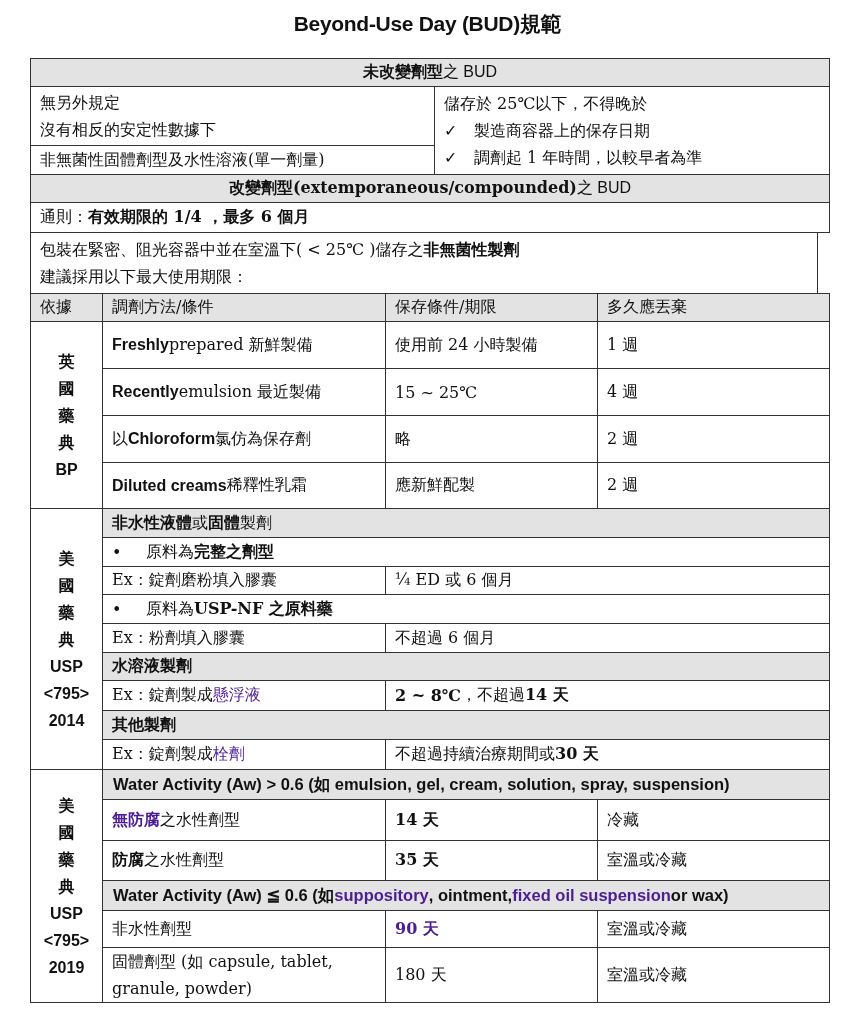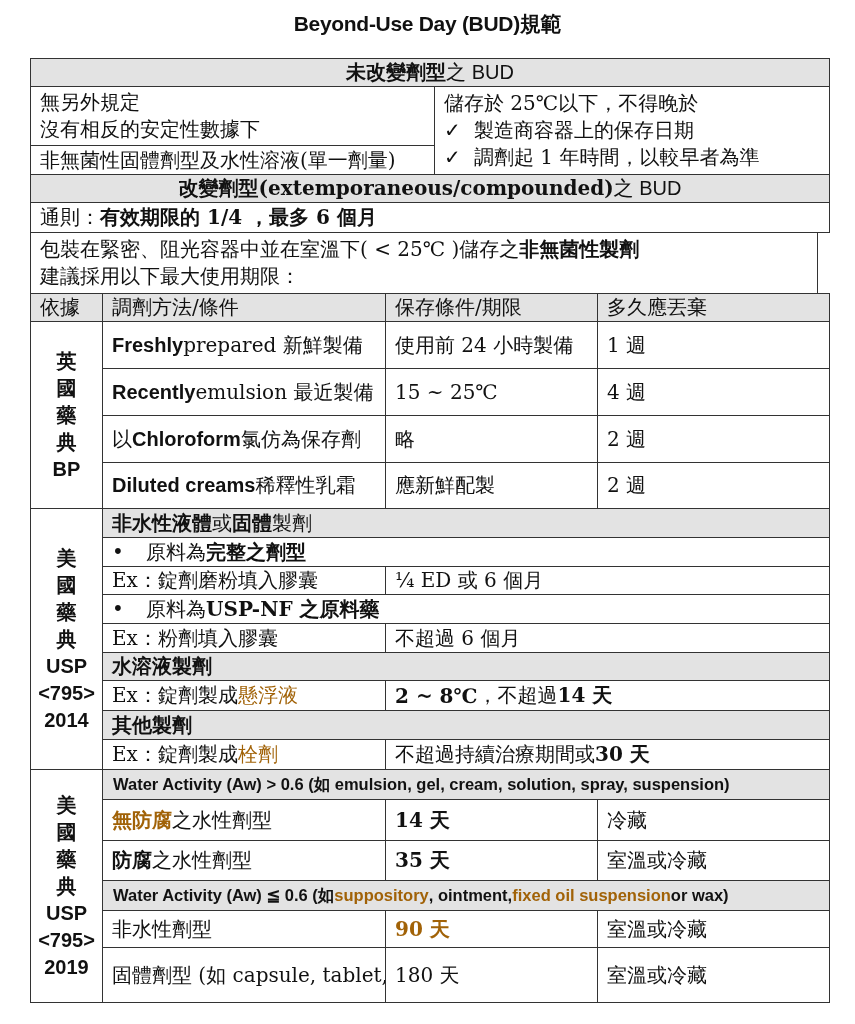--- a/index.html
+++ b/index.html
@@ -2,27 +2,27 @@
 <html><head>
 <meta charset="utf-8">
 <style>
   html, body { margin: 0; padding: 0; background: #ffffff; }
   body { width: 855px; height: 1024px; position: relative; overflow: hidden;
          font-family: "DejaVu Serif", "Liberation Serif", serif; color: #111; }
   .title { position: absolute; left: 0; width: 855px; top: 10px; text-align: center;
            font-family: "Liberation Sans", sans-serif; font-weight: bold; font-size: 21px; letter-spacing: -0.3px; }
   .grid { position: absolute; left: 30px; top: 58px; width: 800px; }
   .cell { position: absolute; box-sizing: border-box; border: 1px solid #333; display: flex; align-items: center;
-          font-size: 20px; padding: 0 9px; white-space: nowrap; overflow: hidden; background: #fff; }
+          font-size: 16px; padding: 0 9px; white-space: nowrap; overflow: hidden; background: #fff; }
   .gray { background: #e3e3e3; }
   .center { justify-content: center; }
   .col { flex-direction: column; align-items: flex-start; justify-content: center; line-height: 27px; }
   .sans { font-family: "Liberation Sans", sans-serif; }
   .b { font-weight: bold; }
-  .red { color: #a16207; }
+  .red { color: #4c1d95; }
   .vert { flex-direction: column; justify-content: center; align-items: center; text-align: center;
           font-weight: bold; line-height: 27px; padding: 0; }
   .vert span { display: block; }
   .bullet { display: inline-block; width: 34px; }
   .check { display: inline-block; width: 30px; }
 </style>
 </head>
 <body>
 
 <div class="title">Beyond-Use Day (BUD)規範</div>
@@ -181,16 +181,17 @@
       <span class="red">suppository</span>
       <span>, ointment, </span>
       <span class="red">fixed oil suspension</span>
       <span> or wax)</span>
   </div>
   <div class="cell" style="left:72px;top:852px;width:284px;height:38px;">非水性劑型</div>
   <div class="cell b red" style="left:355px;top:852px;width:213px;height:38px;">90 天</div>
   <div class="cell" style="left:567px;top:852px;width:233px;height:38px;">室溫或冷藏</div>
   <div class="cell col" style="left:72px;top:889px;width:284px;height:56px;">
     <span>固體劑型 (如 capsule, tablet,</span>
+    <span>granule, powder)</span>
   </div>
   <div class="cell" style="left:355px;top:889px;width:213px;height:56px;">180 天</div>
   <div class="cell" style="left:567px;top:889px;width:233px;height:56px;">室溫或冷藏</div>
 </div>
 
 </body></html>

